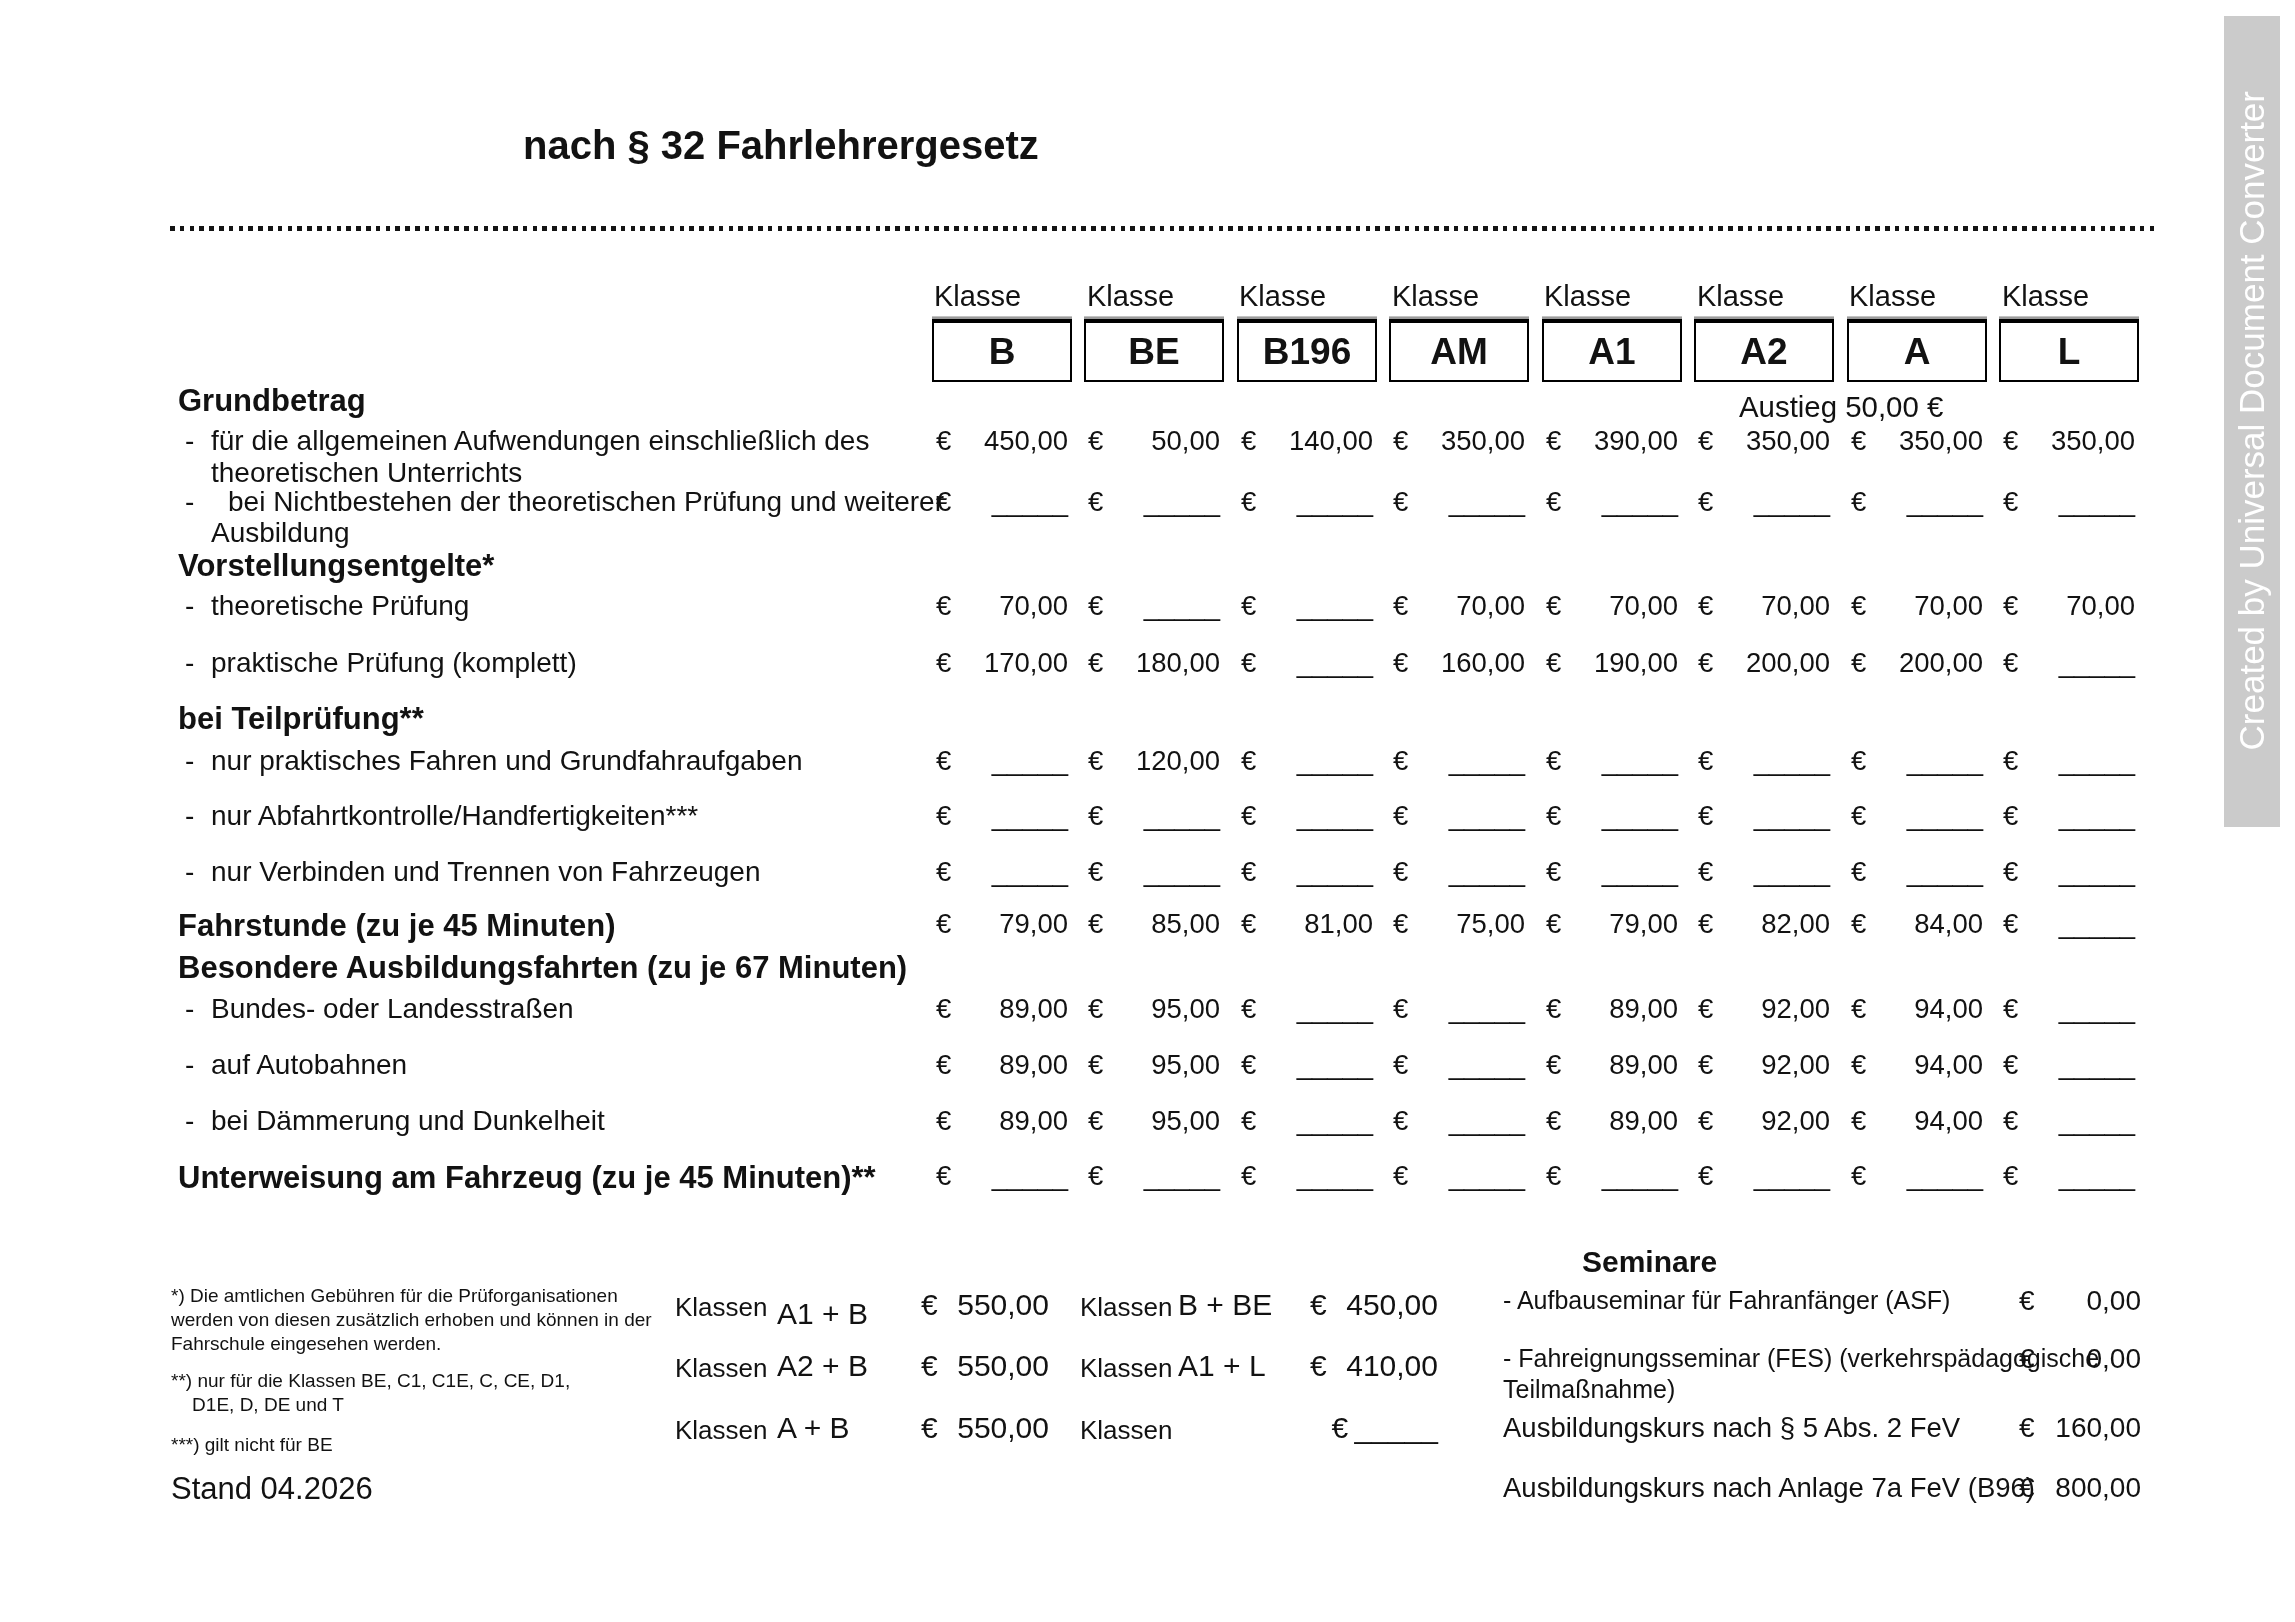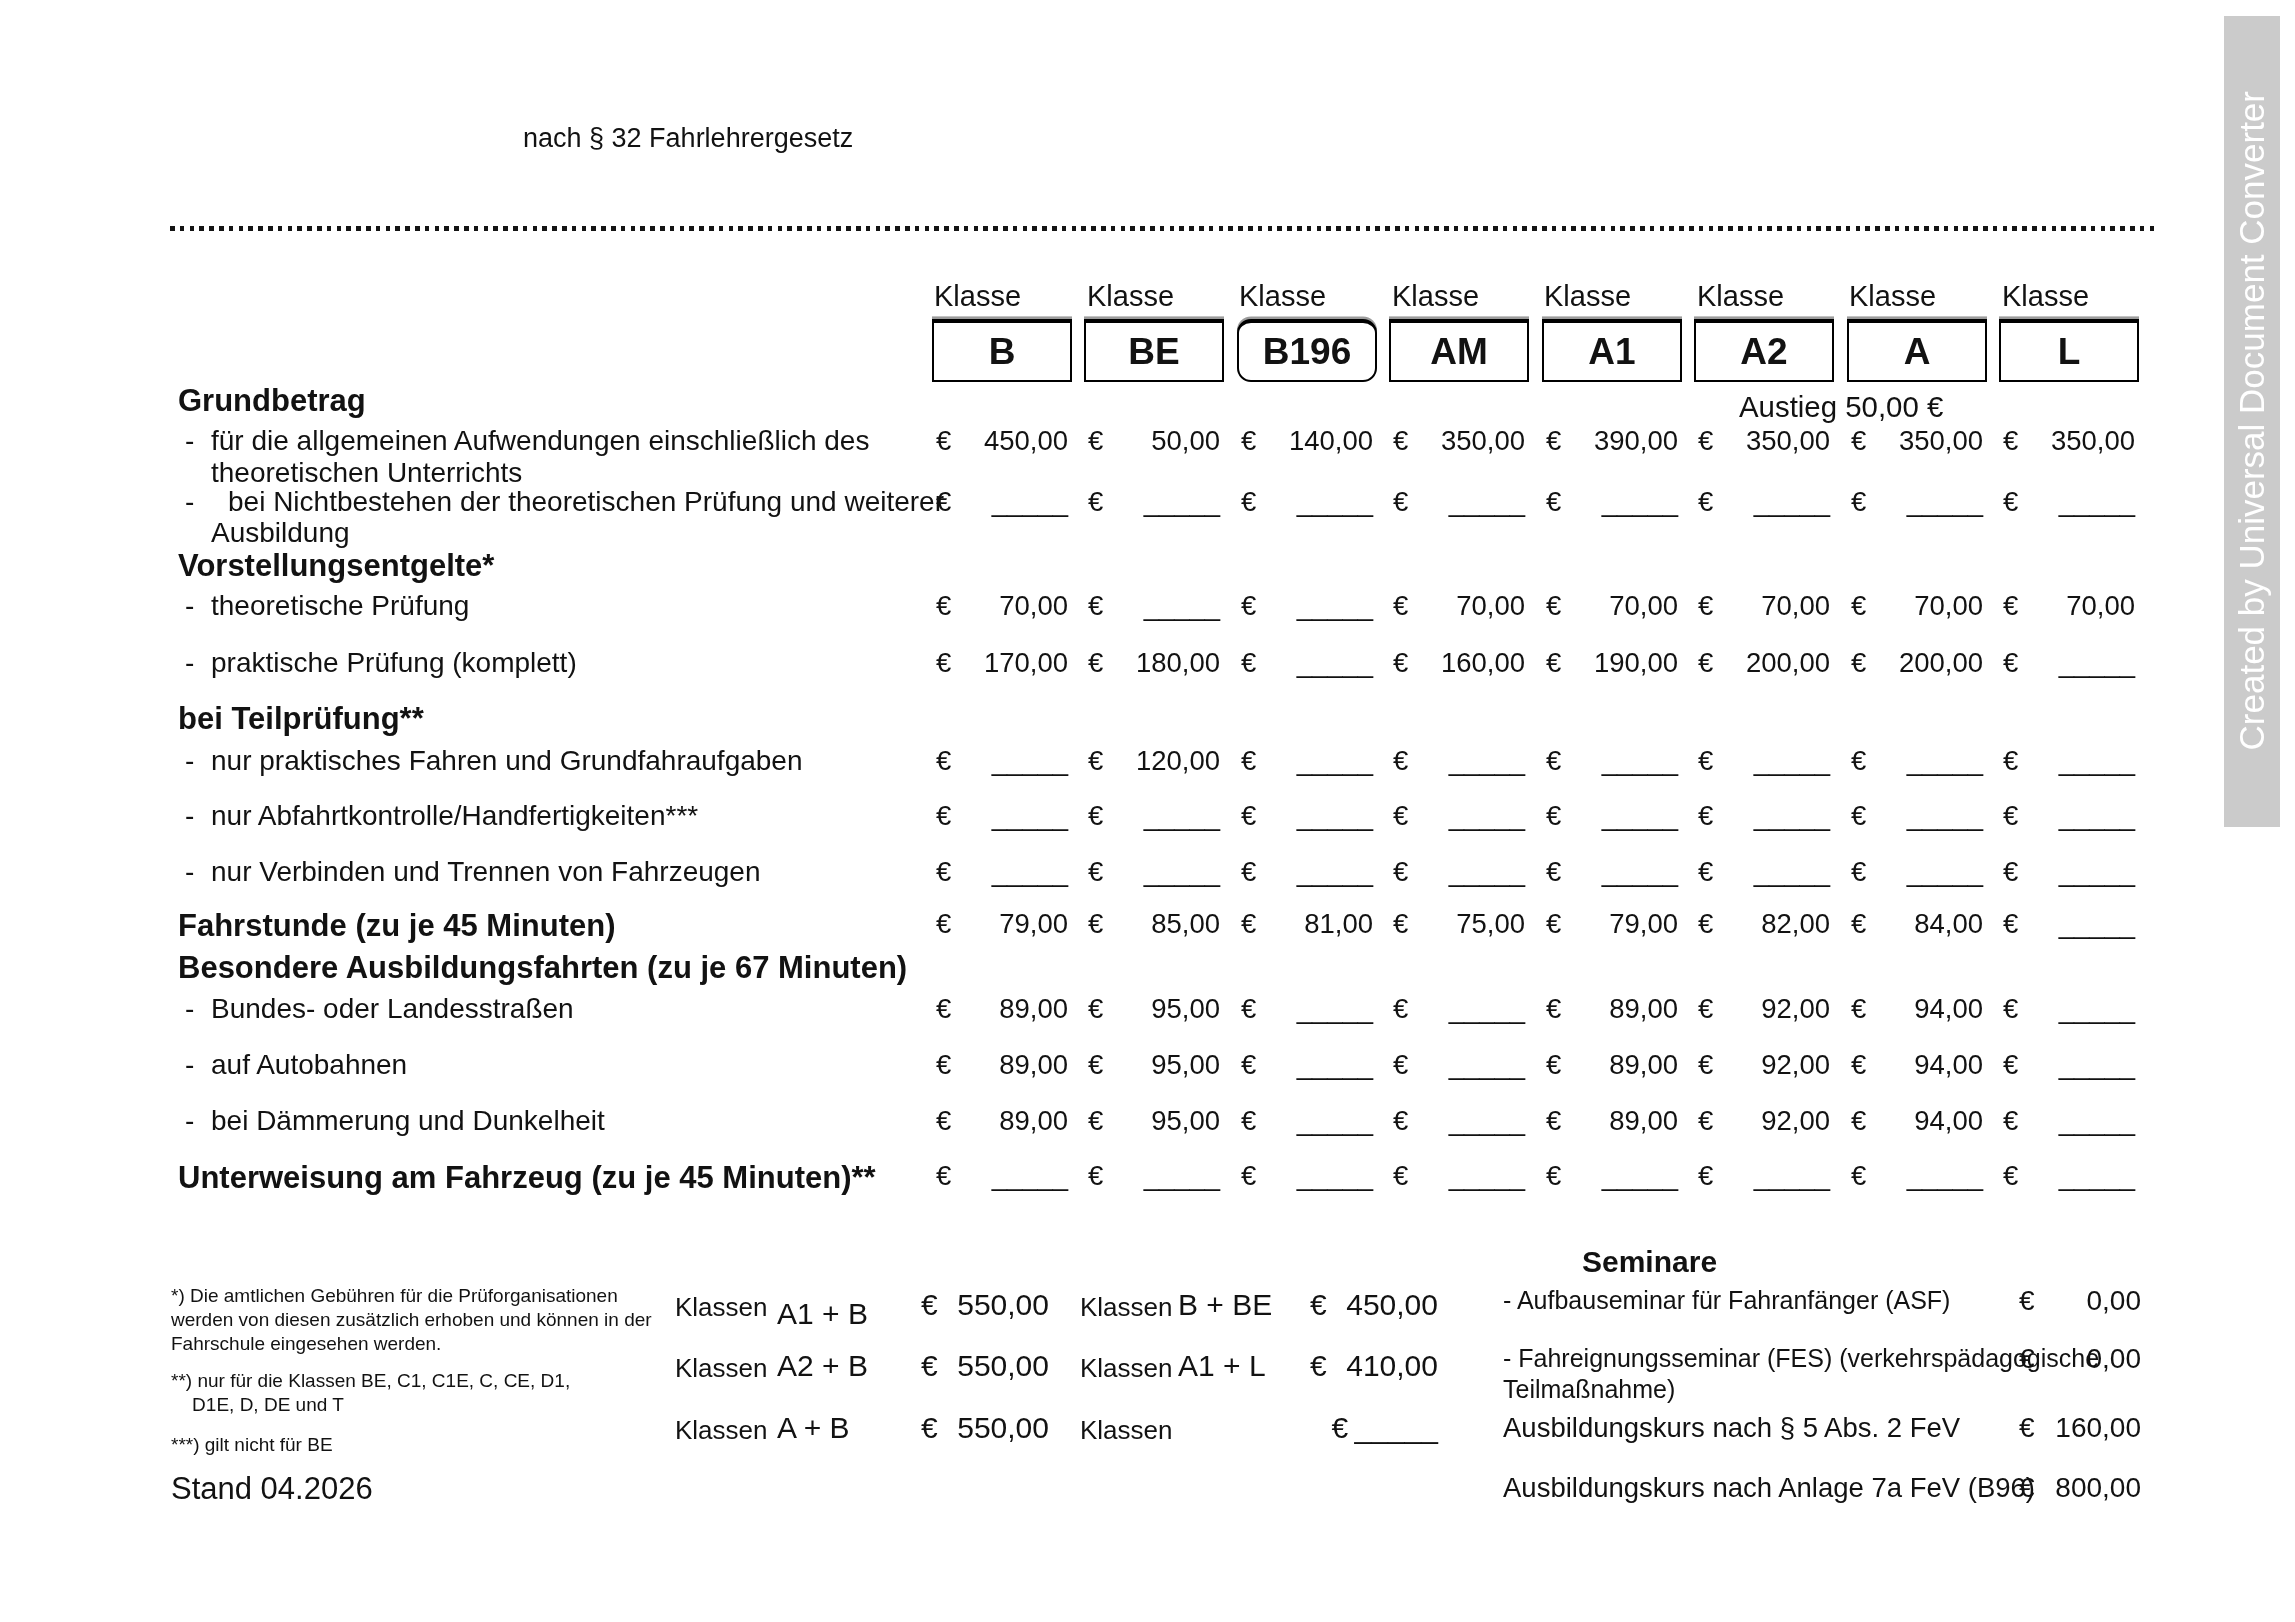--- a/index.html
+++ b/index.html
@@ -2,21 +2,21 @@
 <html style="font-size:10.5px"><head>
 <meta charset="utf-8">
 <style>
   html,body{margin:0;padding:0;background:#e8e8e8;}
   .page{
     position:relative;width:2295px;height:1623px;background:#ffffff;
     font-family:"Liberation Sans", sans-serif;color:#121212;overflow:hidden;
   }
   .abs{position:absolute;}
   .title{font-size:51px;font-weight:bold;letter-spacing:0.7px;}
-  .subtitle{font-size:27px;font-weight:normal;}
+  .subtitle{font-size:40px;font-weight:bold;}
   .intro{font-size:29.4px;line-height:42px;width:1197px;}
   .dotted{height:5.2px;background:repeating-linear-gradient(to right,#141414 0 4.6px,transparent 4.6px 9.8px);}
   .klasse-label{font-size:29px;}
   .class-box{
     height:63px;width:140px;border:2.6px solid #000;border-top-width:4.6px;
     display:flex;align-items:center;justify-content:center;
     font-size:37px;font-weight:bold;background:#fff;box-shadow:0 -2.6px 0 #9c9c9c;
     box-sizing:border-box;
   }
   .austieg{font-size:29.4px;}
@@ -59,21 +59,21 @@
   <div class="abs subtitle" style="left:523px;top:123px;">nach § 32 Fahrlehrergesetz</div>
 
   <div class="abs dotted" style="left:170px;top:226px;width:1985px;"></div>
 
   <div id="table-layer">
       <div class="abs klasse-label" style="left:934px;top:280px;">Klasse</div>
       <div class="abs class-box" style="left:932px;top:319px;">B</div>
       <div class="abs klasse-label" style="left:1087px;top:280px;">Klasse</div>
       <div class="abs class-box" style="left:1084px;top:319px;">BE</div>
       <div class="abs klasse-label" style="left:1239px;top:280px;">Klasse</div>
-      <div class="abs class-box" style="left:1237px;top:319px;border-radius:14px;">B196</div>
+      <div class="abs class-box" style="left:1237px;top:319px;">B196</div>
       <div class="abs klasse-label" style="left:1392px;top:280px;">Klasse</div>
       <div class="abs class-box" style="left:1389px;top:319px;">AM</div>
       <div class="abs klasse-label" style="left:1544px;top:280px;">Klasse</div>
       <div class="abs class-box" style="left:1542px;top:319px;">A1</div>
       <div class="abs klasse-label" style="left:1697px;top:280px;">Klasse</div>
       <div class="abs class-box" style="left:1694px;top:319px;">A2</div>
       <div class="abs klasse-label" style="left:1849px;top:280px;">Klasse</div>
       <div class="abs class-box" style="left:1847px;top:319px;">A</div>
       <div class="abs klasse-label" style="left:2002px;top:280px;">Klasse</div>
       <div class="abs class-box" style="left:1999px;top:319px;">L</div>

